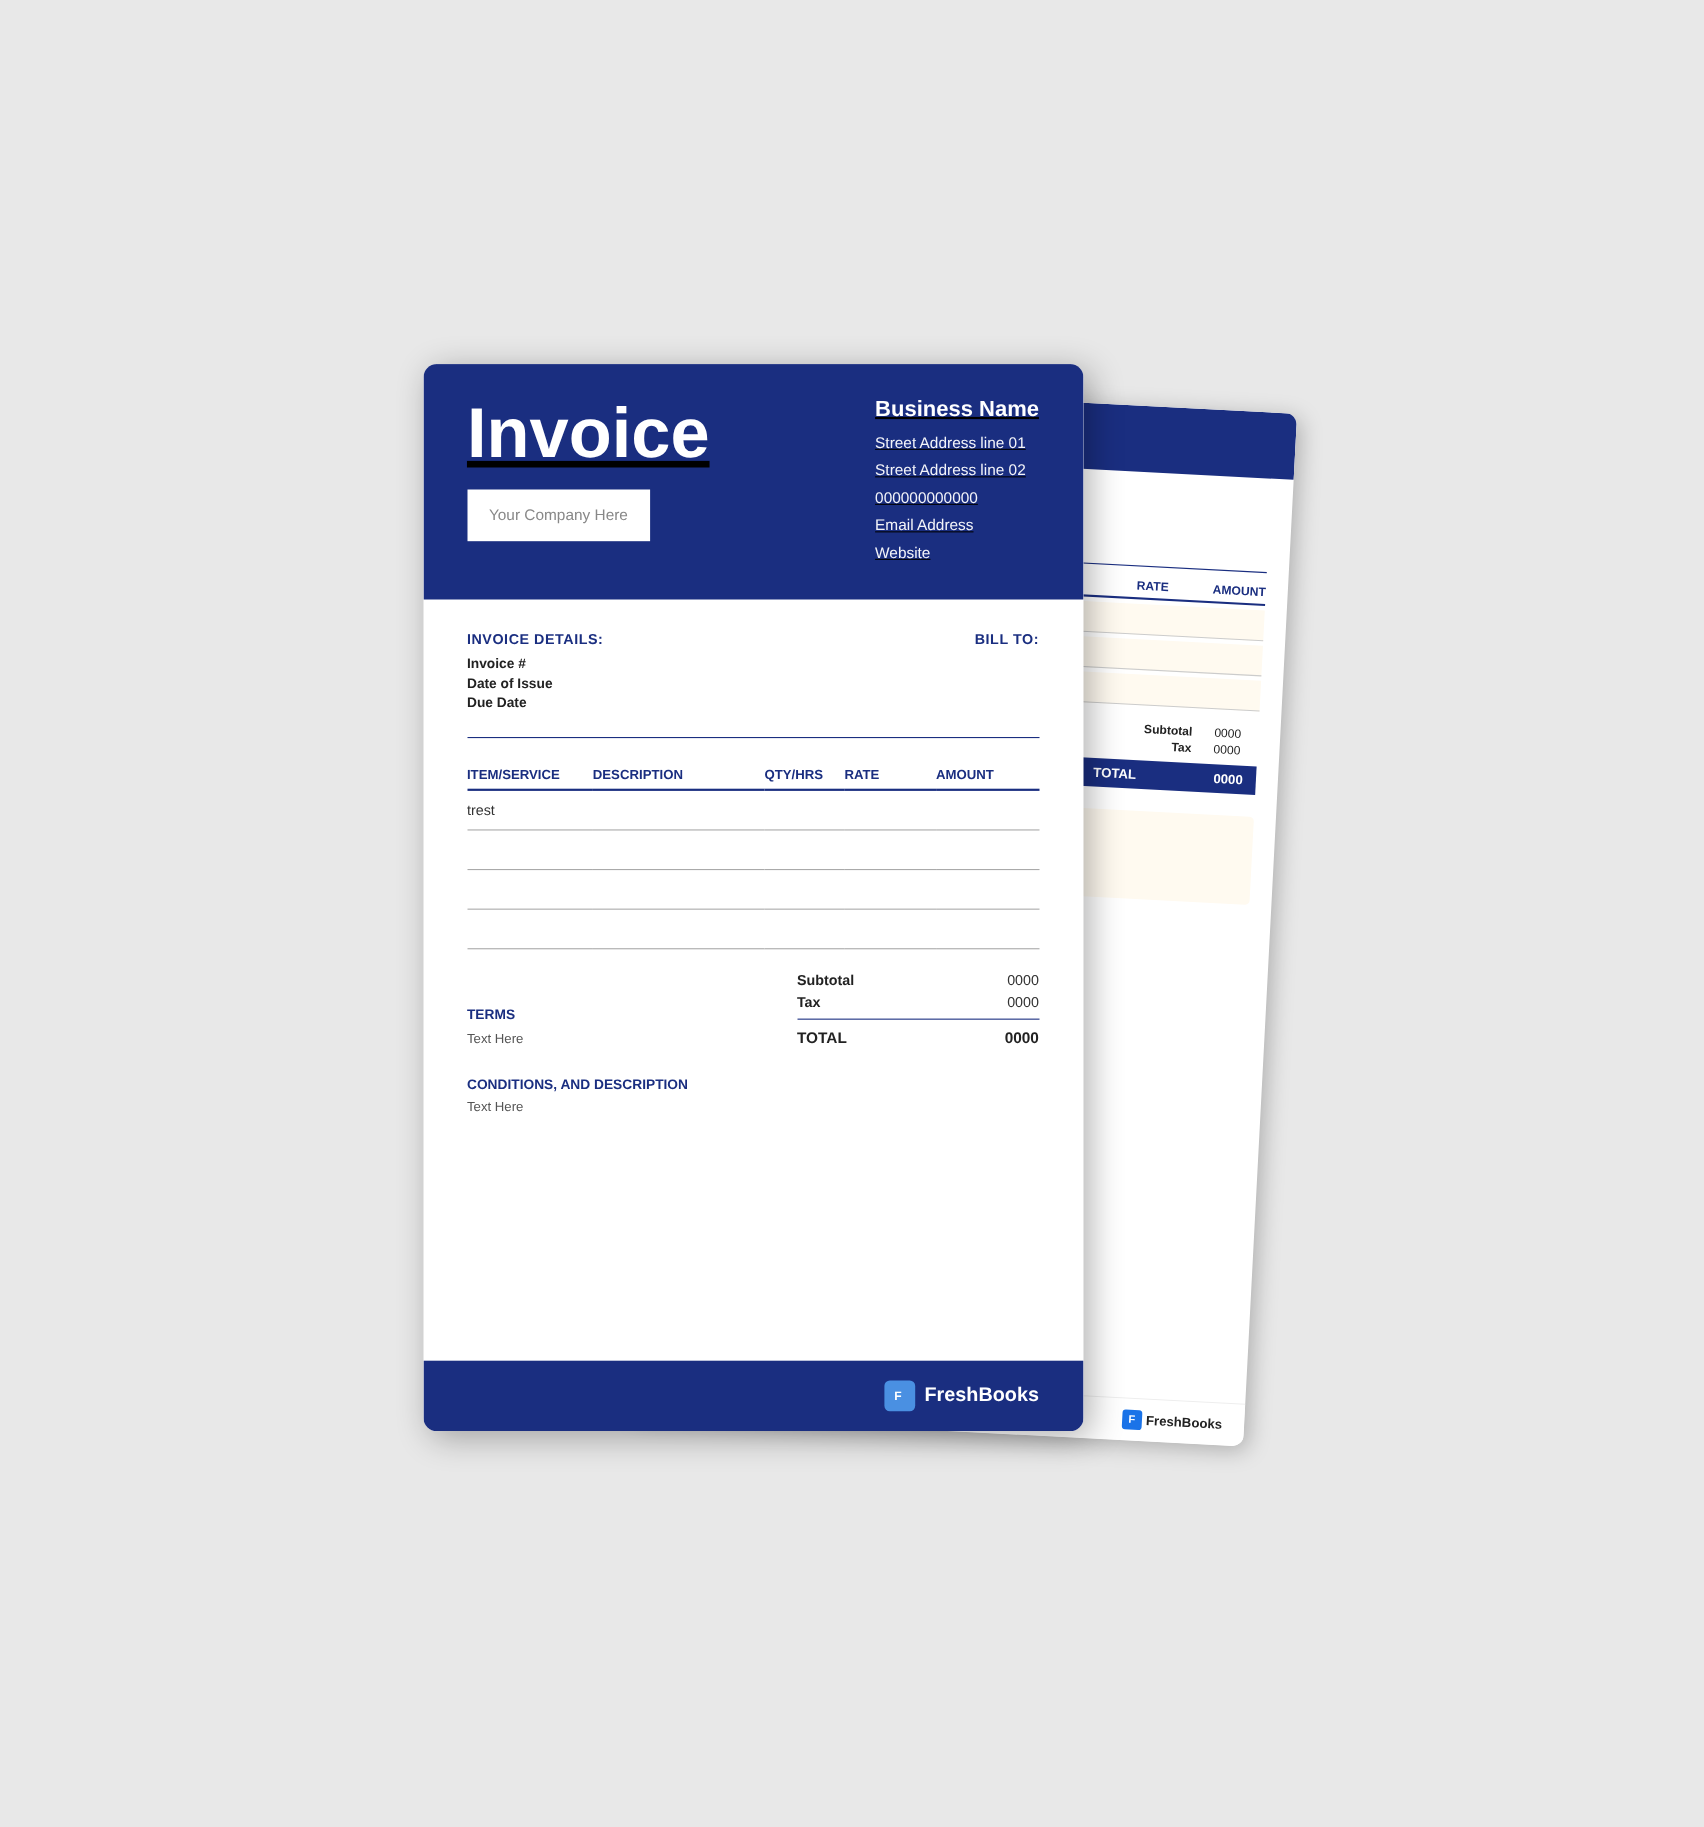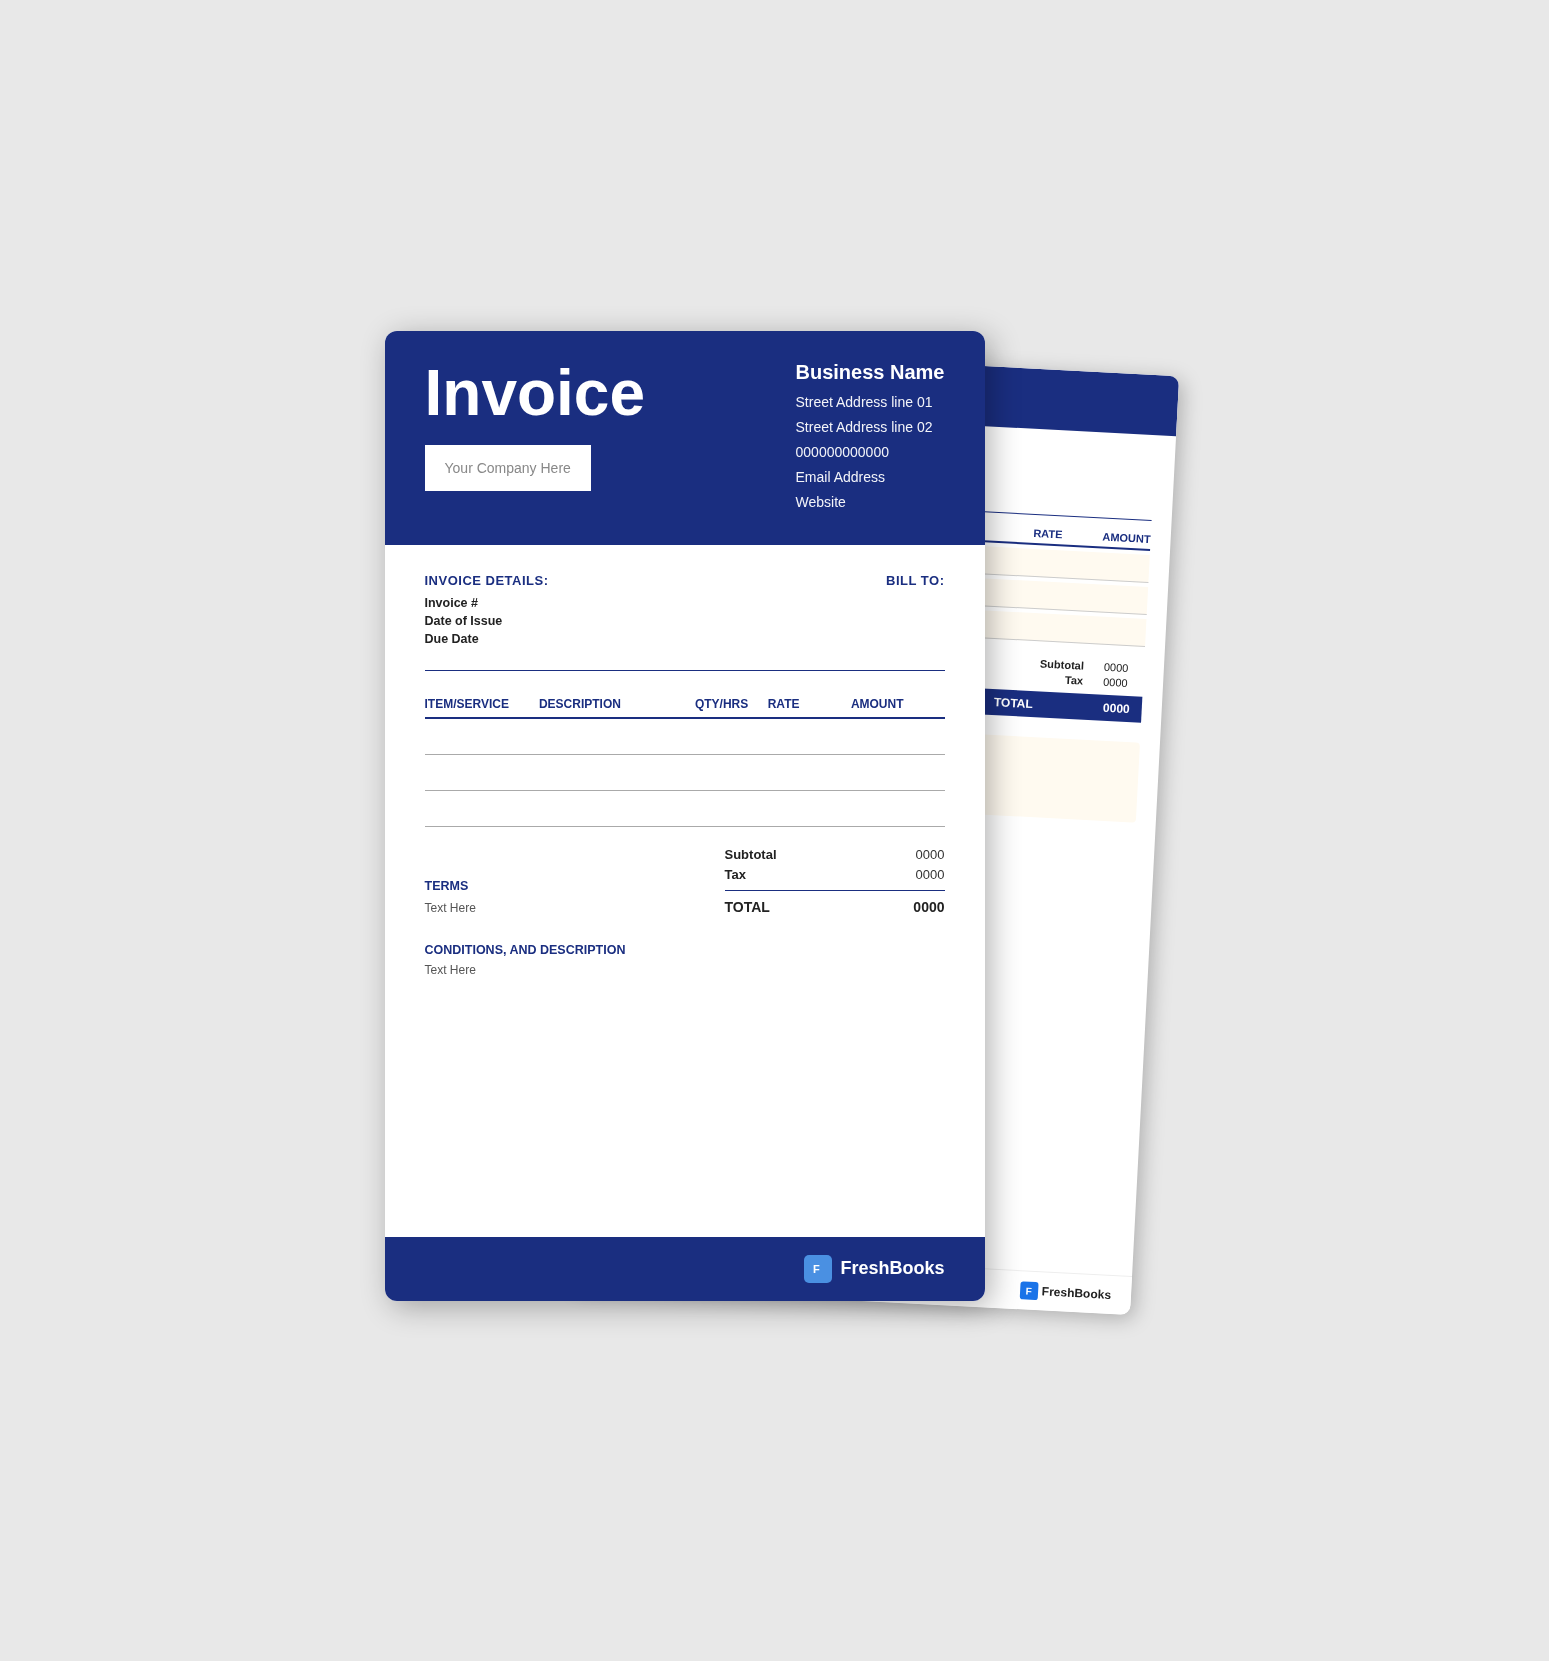--- a/index.html
+++ b/index.html
@@ -155,20 +155,21 @@
       box-shadow: 6px 6px 30px rgba(0,0,0,0.3);
       overflow: hidden;
       z-index: 2;
     }
     .front-header {
       background: #1a2e80;
       padding: 30px 40px 30px 40px;
       display: flex;
       justify-content: space-between;
       align-items: flex-start;
+      text-decoration: underline;
     }
     .front-header-left {}
     .invoice-title {
       font-size: 64px;
       font-weight: 900;
       color: #fff;
       line-height: 1;
       margin-bottom: 20px;
     }
     .logo-box {
@@ -448,20 +449,27 @@
         <thead>
           <tr>
             <th class="col-item">ITEM/SERVICE</th>
             <th class="col-desc">DESCRIPTION</th>
             <th class="col-qty">QTY/HRS</th>
             <th class="col-rate">RATE</th>
             <th class="col-amount">AMOUNT</th>
           </tr>
         </thead>
         <tbody>
+          <tr class="item-row">
+            <td>trest</td>
+            <td></td>
+            <td></td>
+            <td></td>
+            <td></td>
+          </tr>
           <tr class="item-row">
             <td></td>
             <td></td>
             <td></td>
             <td></td>
             <td></td>
           </tr>
           <tr class="item-row">
             <td></td>
             <td></td>

